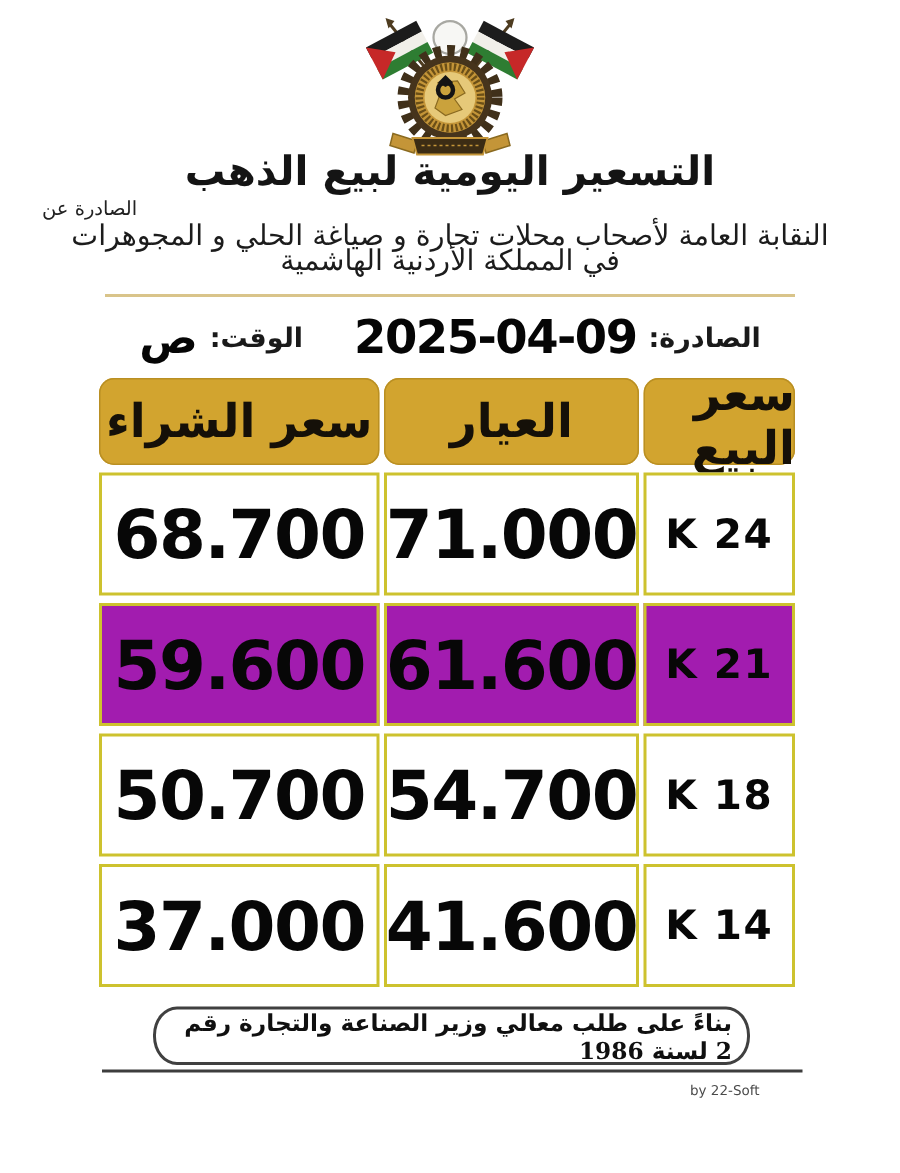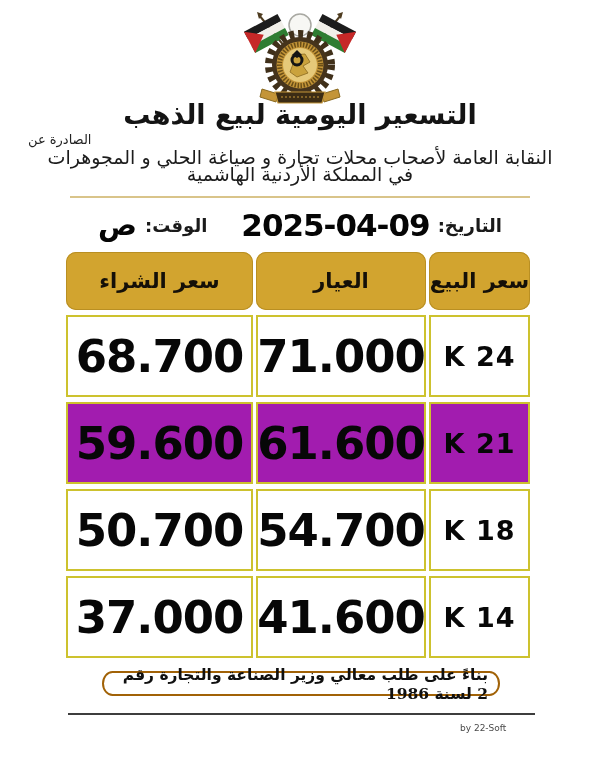--- a/index.html
+++ b/index.html
@@ -49,36 +49,36 @@
     direction:rtl;
     display:grid;
     grid-template-columns:101px 170px 187px;
     grid-template-rows:58px repeat(4, 82px);
     column-gap:3px; row-gap:5px;
   }
   .th {
     background:#d2a42f;
     border-radius:10px;
     display:flex; align-items:center; justify-content:center;
-    font-size:21px; font-weight:bold; color:#151008;
+    font-size:31px; font-weight:bold; color:#151008;
     box-shadow:inset 0 0 0 1px #b98f23;
   }
   .td {
     background:#ffffff;
     border:2.5px solid #cdc22e;
     display:flex; align-items:center; justify-content:center;
     color:#070707;
   }
   .td.hl { background:#a21caf; }
   .td-price { font-size:45px; font-weight:bold; letter-spacing:-1px; }
   .td-karat { font-size:27px; font-weight:bold; letter-spacing:1px; }
   
   .decree-box {
-    position:absolute; top:671px; left:102px; width:398px; height:25px;
-    border:2px solid #a16207; border-radius:16px / 19px;
+    position:absolute; top:671px; left:102px; width:398px; height:39px;
+    border:2px solid #404040; border-radius:16px / 19px;
     display:flex; align-items:center; justify-content:center;
     direction:rtl;
     font-family:"DejaVu Serif","DejaVu Sans", serif;
     font-size:15.5px; font-weight:bold; color:#101010;
     padding:0 10px;
   }
   .bottom-rule {
     position:absolute; top:713px; left:68px; width:467px; height:2px;
     background:#3d3d3d;
   }
@@ -135,21 +135,21 @@
   </div>
 
   <div class="title">التسعير اليومية لبيع الذهب</div>
   <div class="subtitle1">الصادرة عن</div>
   <div class="subtitle2">النقابة العامة لأصحاب محلات تجارة و صياغة الحلي و المجوهرات</div>
   <div class="subtitle3">في المملكة الأردنية الهاشمية</div>
 
   <div class="divider"></div>
 
   <div class="datetime">
-    <span class="dt-label">التاريخ:</span>
+    <span class="dt-label">الصادرة:</span>
     <span class="dt-value" dir="ltr">2025-04-09</span>
     <span class="dt-label dt-time-label">الوقت:</span>
     <span class="dt-meridiem">ص</span>
   </div>
 
   <div class="gold-table">
 
     <div class="th">سعر البيع</div>
     <div class="th">العيار</div>
     <div class="th">سعر الشراء</div>

